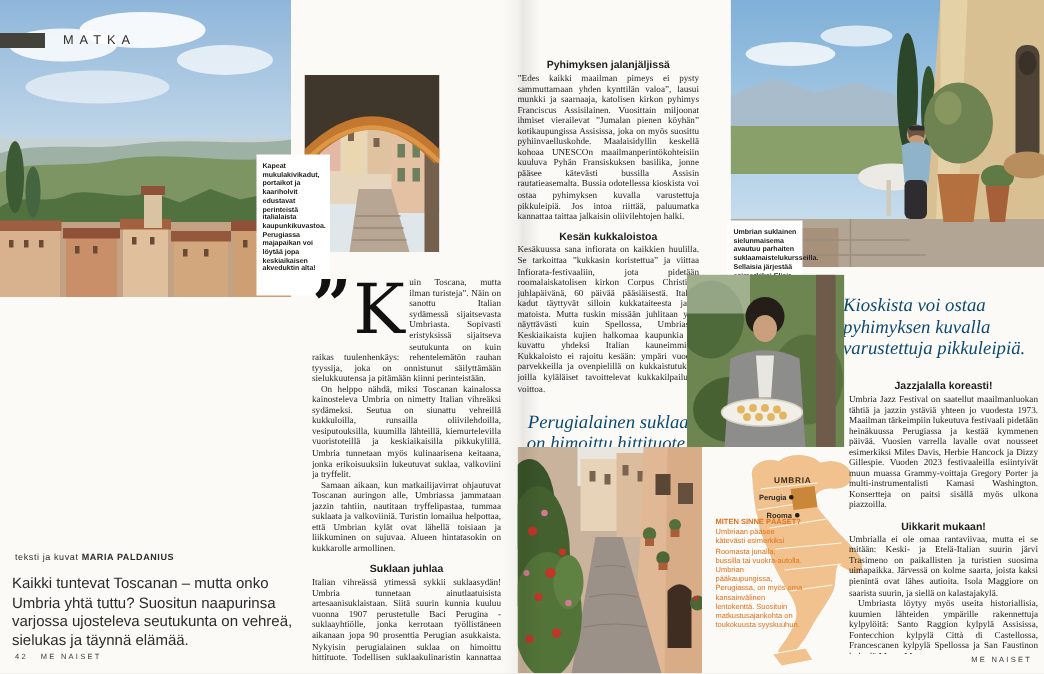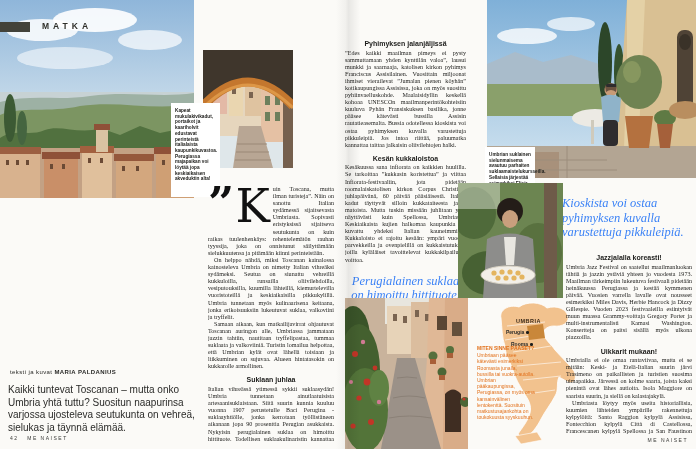--- a/index.html
+++ b/index.html
@@ -3,21 +3,21 @@
 <meta charset="utf-8">
 <style>
   html,body{margin:0;padding:0;background:#e8e6e2;}
   .spread{position:relative;width:696px;height:449px;background:#fbfaf7;overflow:hidden;
           font-family:"Liberation Sans",sans-serif;color:#1d1d1b;}
   .photo{position:absolute;overflow:hidden;}
   .photo svg{display:block;width:100%;height:100%;}
 
   
   .section-bar{position:absolute;left:0;top:22;width:30px;height:10px;background:#42423a;}
-  .section-label{position:absolute;left:42px;top:21px;font-size:8.5px;font-weight:bold;
+  .section-label{position:absolute;left:42px;top:21px;font-size:8.5px;font-weight:normal;
                  letter-spacing:4px;color:#2f2f2a;}
 
   
   .title{position:absolute;left:8px;top:239px;width:200px;}
   .title span{display:block;font-family:"DejaVu Serif","Liberation Serif",serif;font-weight:700;
               font-size:40px;line-height:43px;letter-spacing:-1px;transform:scaleX(.9);
               transform-origin:left top;color:#151513;}
   .byline{position:absolute;left:10px;top:369px;font-size:6px;letter-spacing:.4px;color:#2a2a28;}
   .byline b{font-weight:bold;}
   .intro{position:absolute;left:8px;top:384px;width:192px;font-size:10px;line-height:12.5px;color:#2b2b29;}
@@ -27,21 +27,21 @@
   .bodytext{font-family:"Liberation Serif",serif;font-size:6.1px;line-height:7.1px;
             text-align:justify;margin:0;}
   .bodytext.indent{text-indent:6px;}
   .colhead{font-family:"Liberation Sans",sans-serif;font-weight:bold;font-size:7px;
            text-align:center;margin:6px 0 2.5px 0;}
   .openquote{float:left;font-family:"DejaVu Serif",serif;font-weight:bold;font-size:46px;
              line-height:30px;height:34px;margin:2px 1px 0 0;color:#111;}
   .dropcap{float:left;font-family:"DejaVu Serif",serif;font-size:46px;line-height:40px;
            height:44px;margin:0 3px 0 0;color:#111;}
   .pullquote{font-family:"Liberation Serif",serif;font-style:italic;font-size:12.5px;
-             line-height:14.5px;color:#3b82f6;}
+             line-height:14.5px;color:#0c4a6e;}
   .pq-center{text-align:center;margin-top:10px;}
 
   
   .capbox{position:absolute;background:#ffffff;padding:5px 4px;font-size:4.7px;line-height:5.7px;
           font-weight:bold;color:#22221f;}
 
   
   .map-label{position:absolute;font-weight:bold;color:#3a2a1a;}
   .map-city{position:absolute;color:#2b2b29;}
   .dot{display:inline-block;width:2.6px;height:2.6px;border-radius:50%;background:#1d1d1b;

